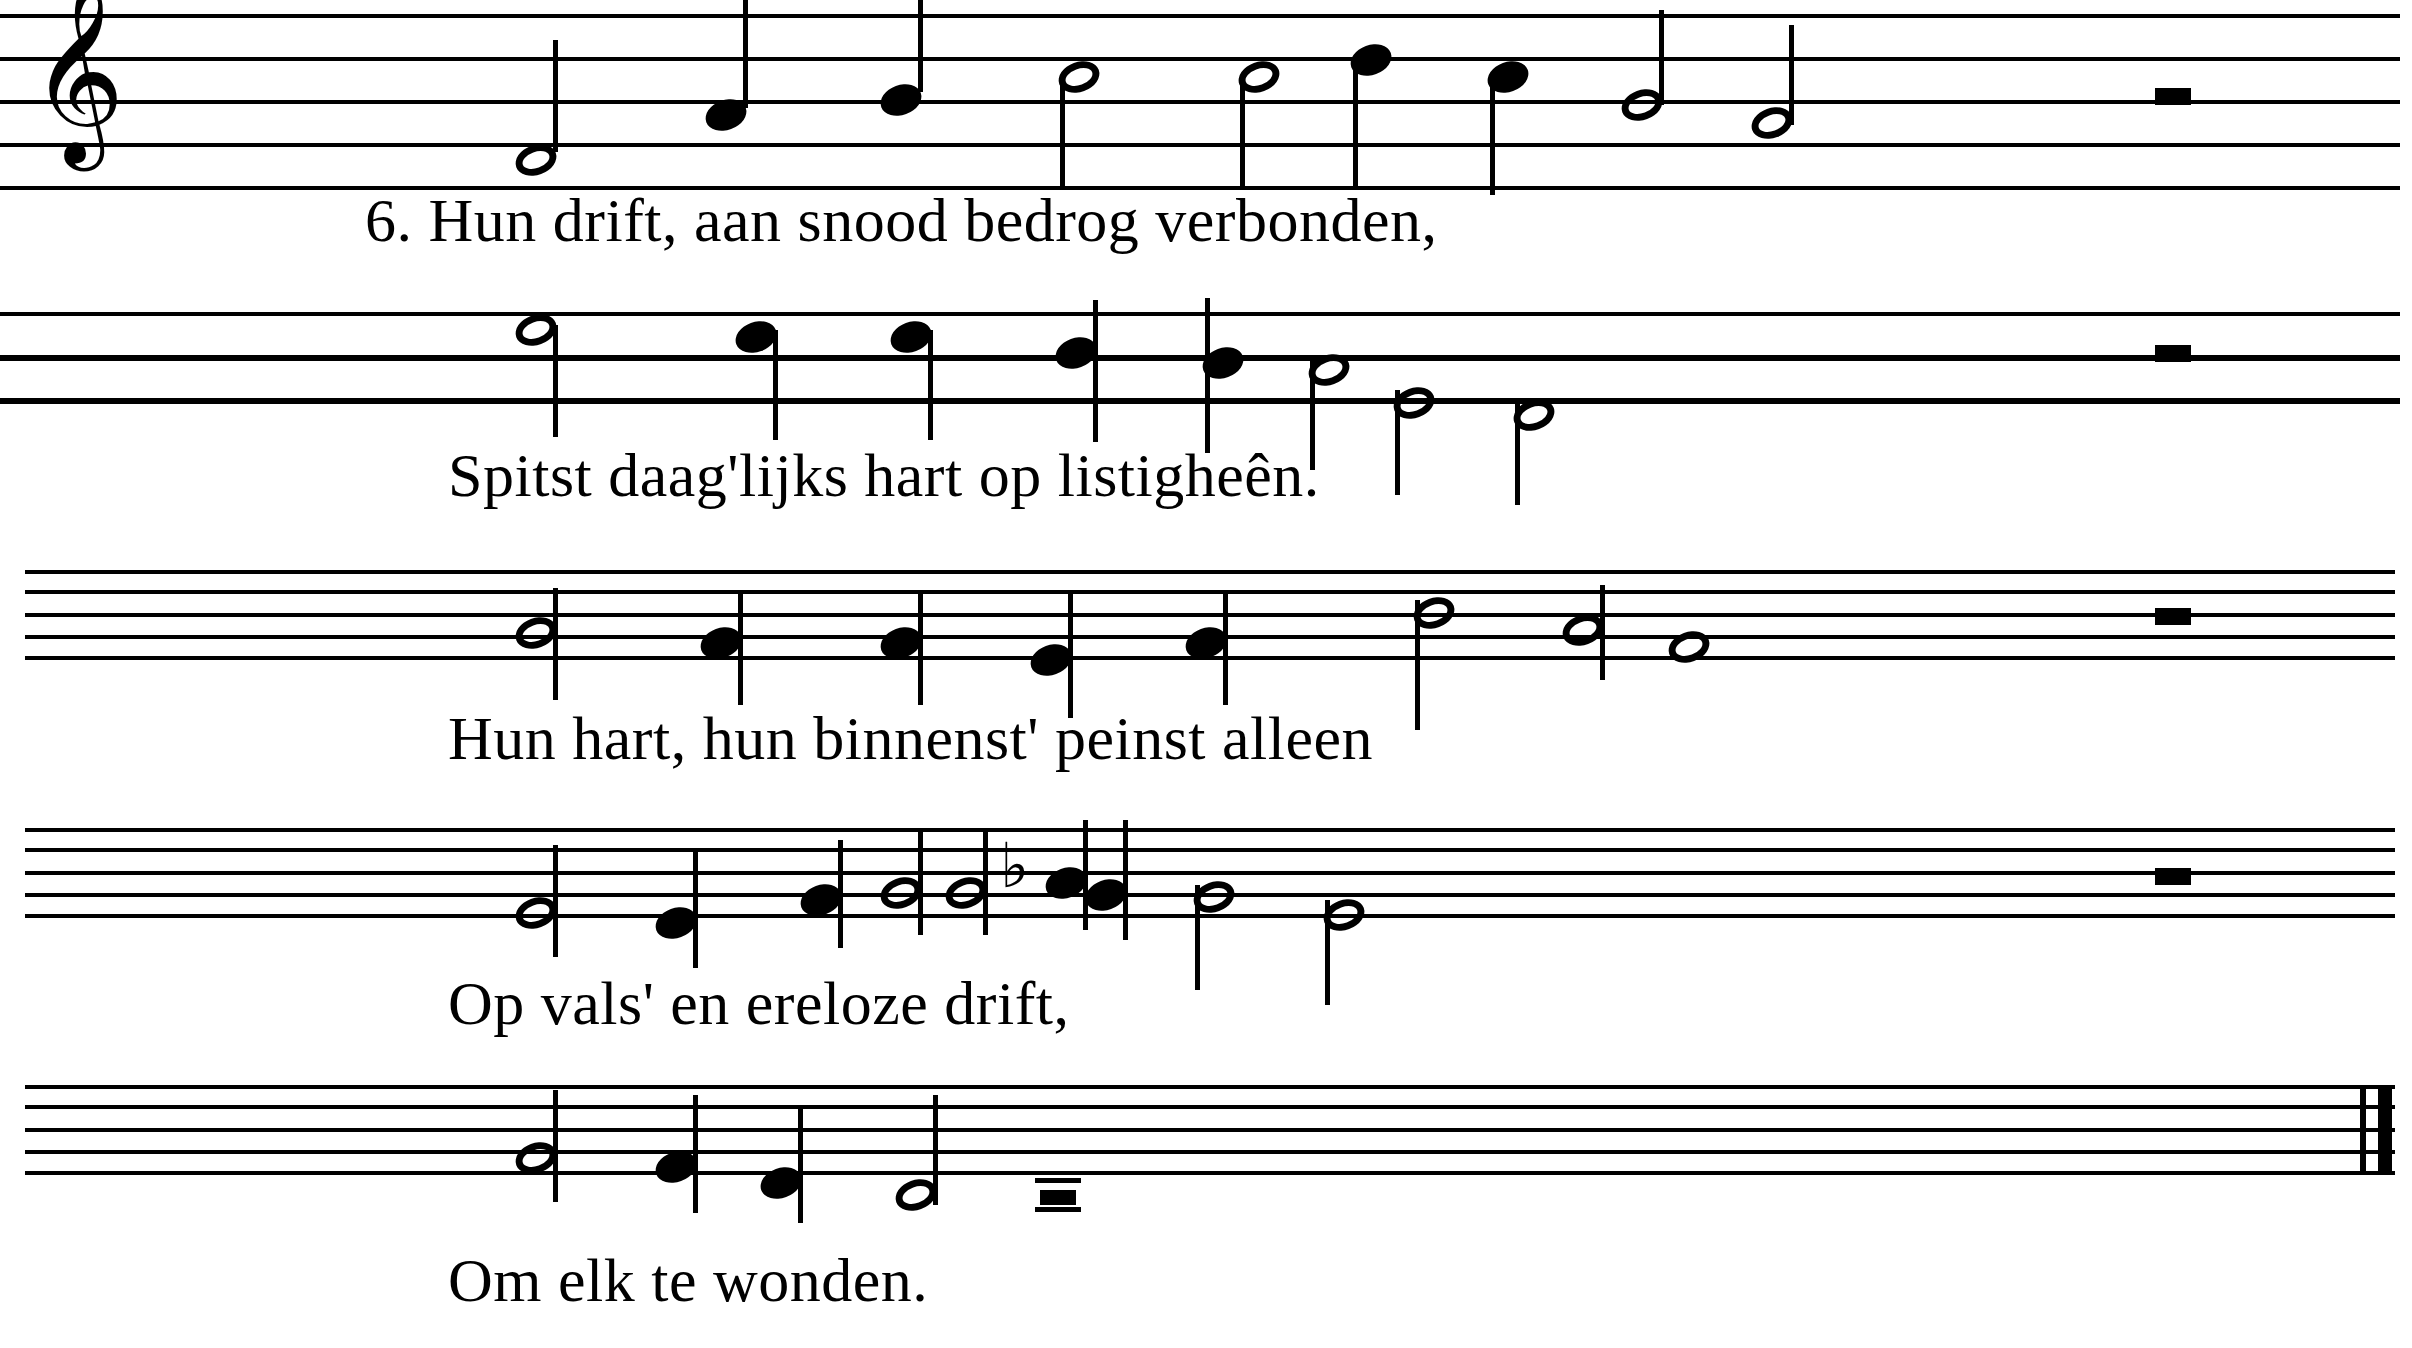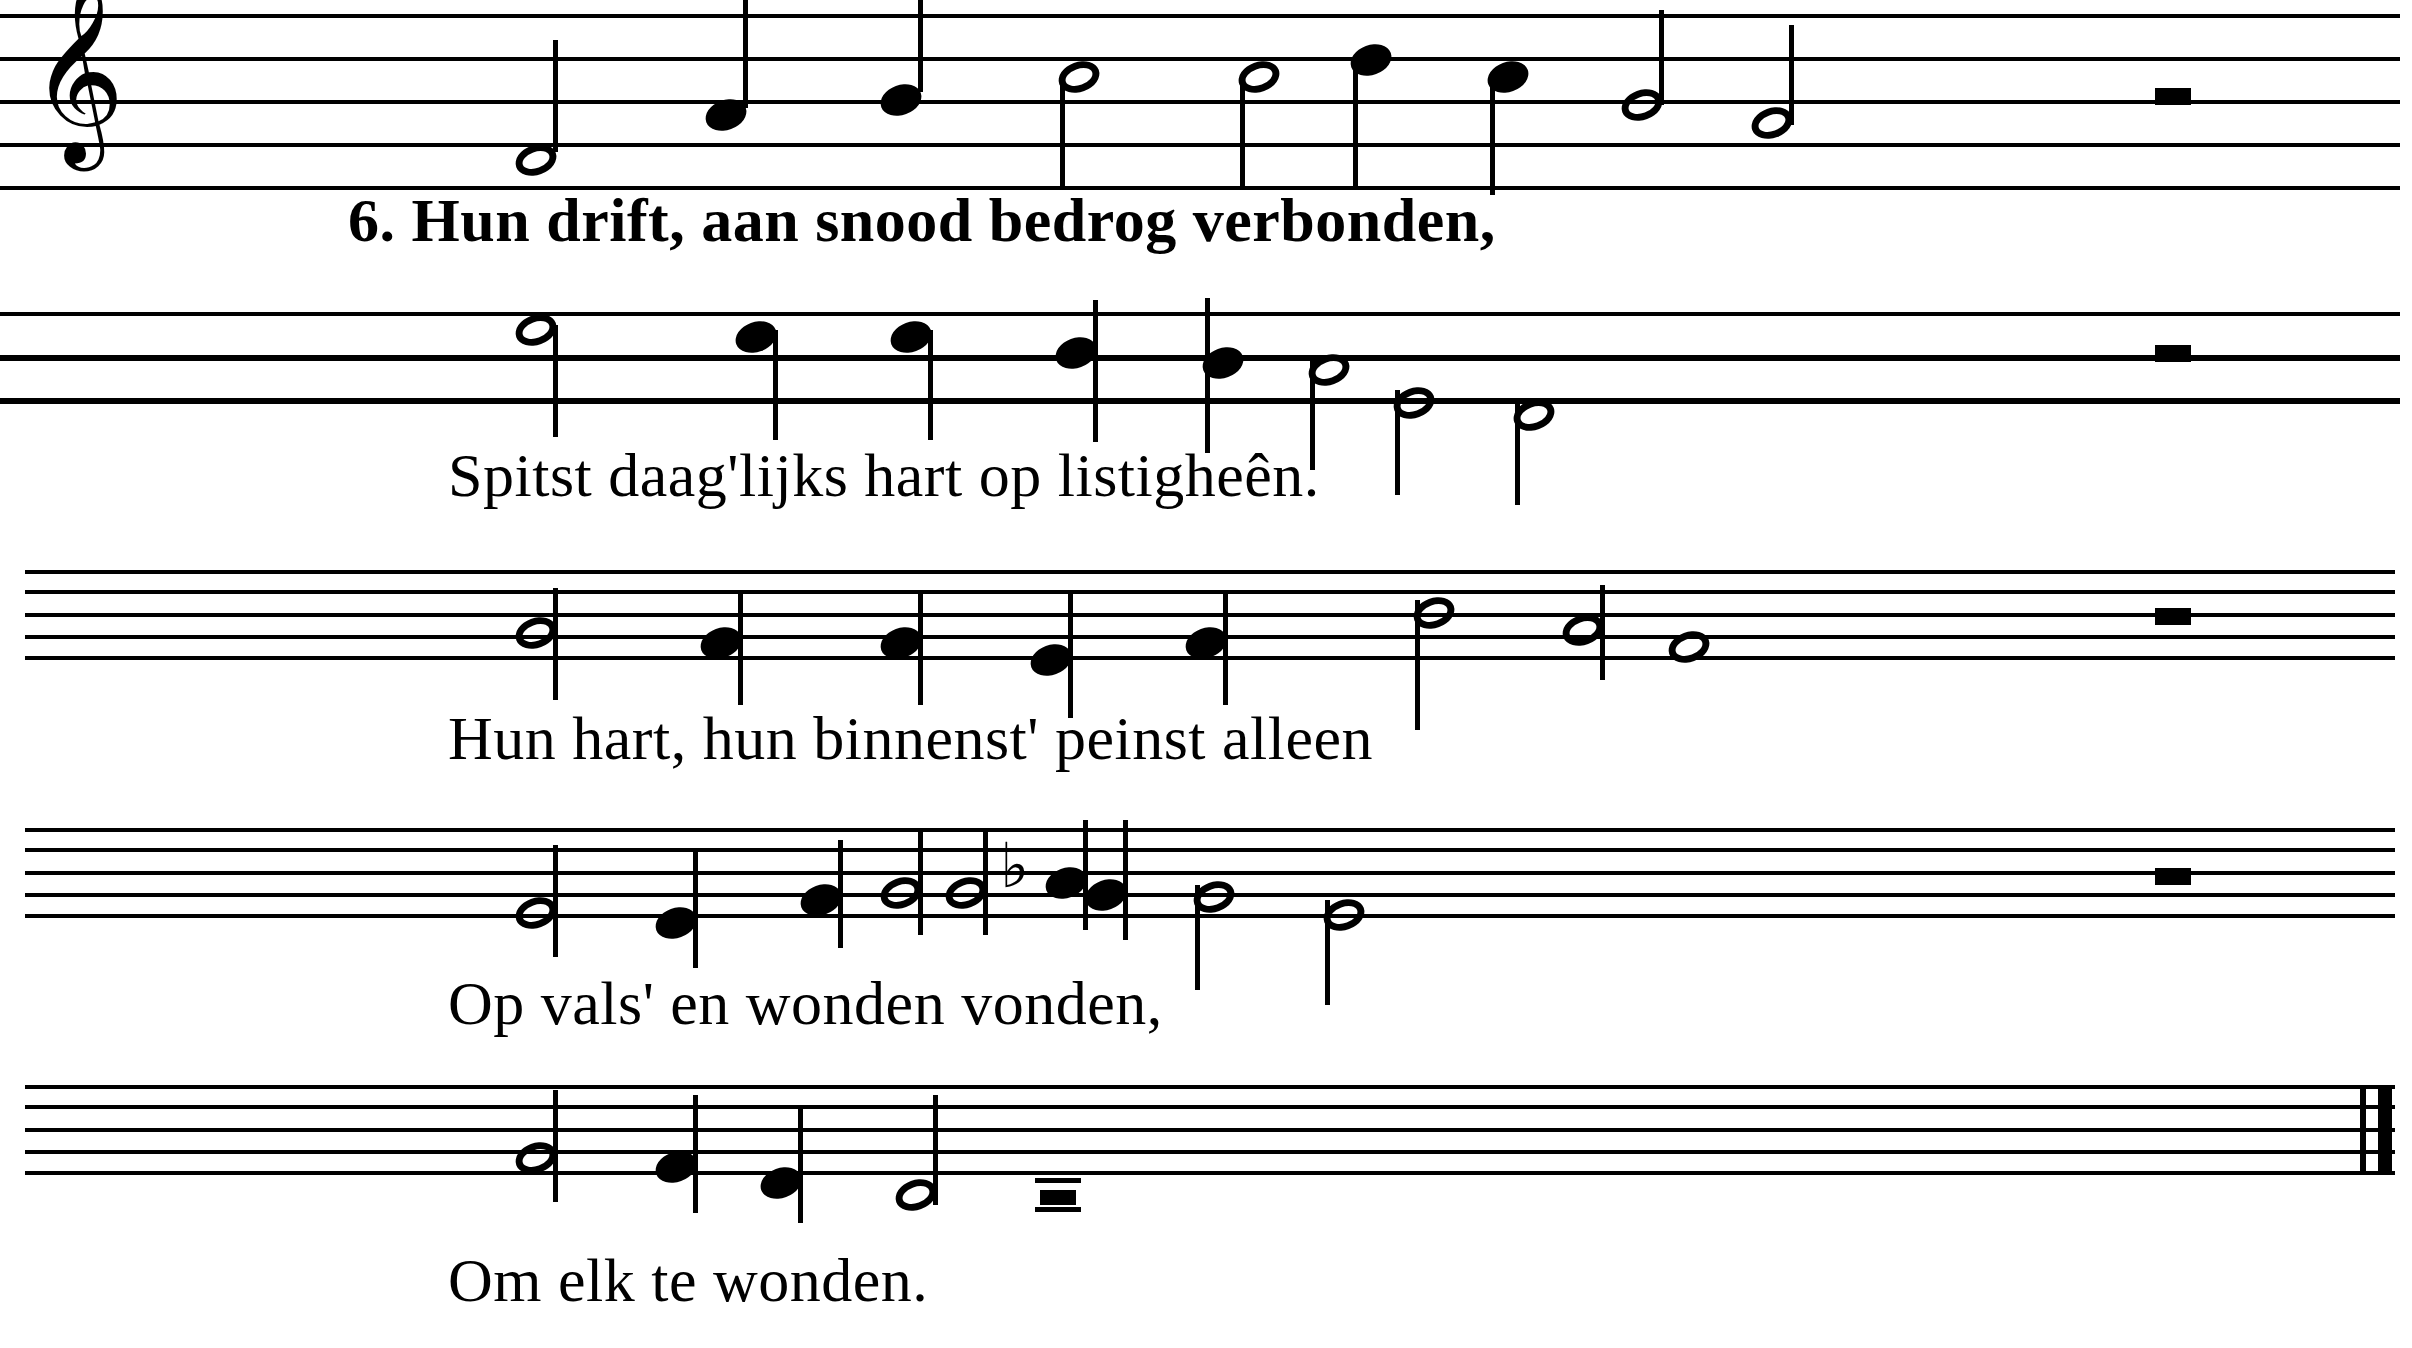--- a/index.html
+++ b/index.html
@@ -135,21 +135,21 @@
     <div class="notehead filled" style="left:1487px;top:62px;"></div>
 
     <div class="stem" style="left:1659px;top:10px;height:95px;"></div>
     <div class="notehead open" style="left:1621px;top:90px;"></div>
 
     <div class="stem" style="left:1789px;top:25px;height:100px;"></div>
     <div class="notehead open" style="left:1751px;top:108px;"></div>
 
     <div class="rest" style="left:2155px;top:88px;"></div>
 
-    <div class="lyric" style="left:348px;top:185px;font-weight:bold;">6. Hun drift, aan snood bedrog verbonden,</div>
+    <div class="lyric" style="left:365px;top:185px;">6. Hun drift, aan snood bedrog verbonden,</div>
   </div>
 
   <div>
     <div class="staff">
       <div class="staff-line" style="top:312px;width:2400px;"></div>
       <div class="staff-line" style="top:355px;width:2400px;"></div>
       <div class="staff-line" style="top:398px;width:2400px;"></div>
       <div class="staff-line" style="top:398px;width:2400px;"></div>
       <div class="staff-line" style="top:357px;width:2400px;"></div>
       <div class="staff-line" style="top:400px;width:2400px;"></div>
@@ -255,21 +255,21 @@
     <div class="notehead filled" style="left:1085px;top:880px;"></div>
 
     <div class="stem" style="left:1195px;top:885px;height:105px;"></div>
     <div class="notehead open" style="left:1193px;top:882px;"></div>
 
     <div class="stem" style="left:1325px;top:900px;height:105px;"></div>
     <div class="notehead open" style="left:1323px;top:900px;"></div>
 
     <div class="rest" style="left:2155px;top:868px;"></div>
 
-    <div class="lyric" style="left:448px;top:968px;">Op vals' en wonden vonden,</div>
+    <div class="lyric" style="left:448px;top:968px;">Op vals' en ereloze drift,</div>
   </div>
 
   <div>
     <div class="staff-line" style="position:absolute;top:1085px;left:25px;width:2370px;"></div>
     <div class="staff-line" style="position:absolute;top:1128px;left:25px;width:2370px;"></div>
     <div class="staff-line" style="position:absolute;top:1171px;left:25px;width:2370px;"></div>
     <div class="staff-line" style="position:absolute;top:1105px;left:25px;width:2370px;"></div>
     <div class="staff-line" style="position:absolute;top:1150px;left:25px;width:2370px;"></div>
 
     <div class="stem" style="left:553px;top:1090px;height:112px;"></div>

